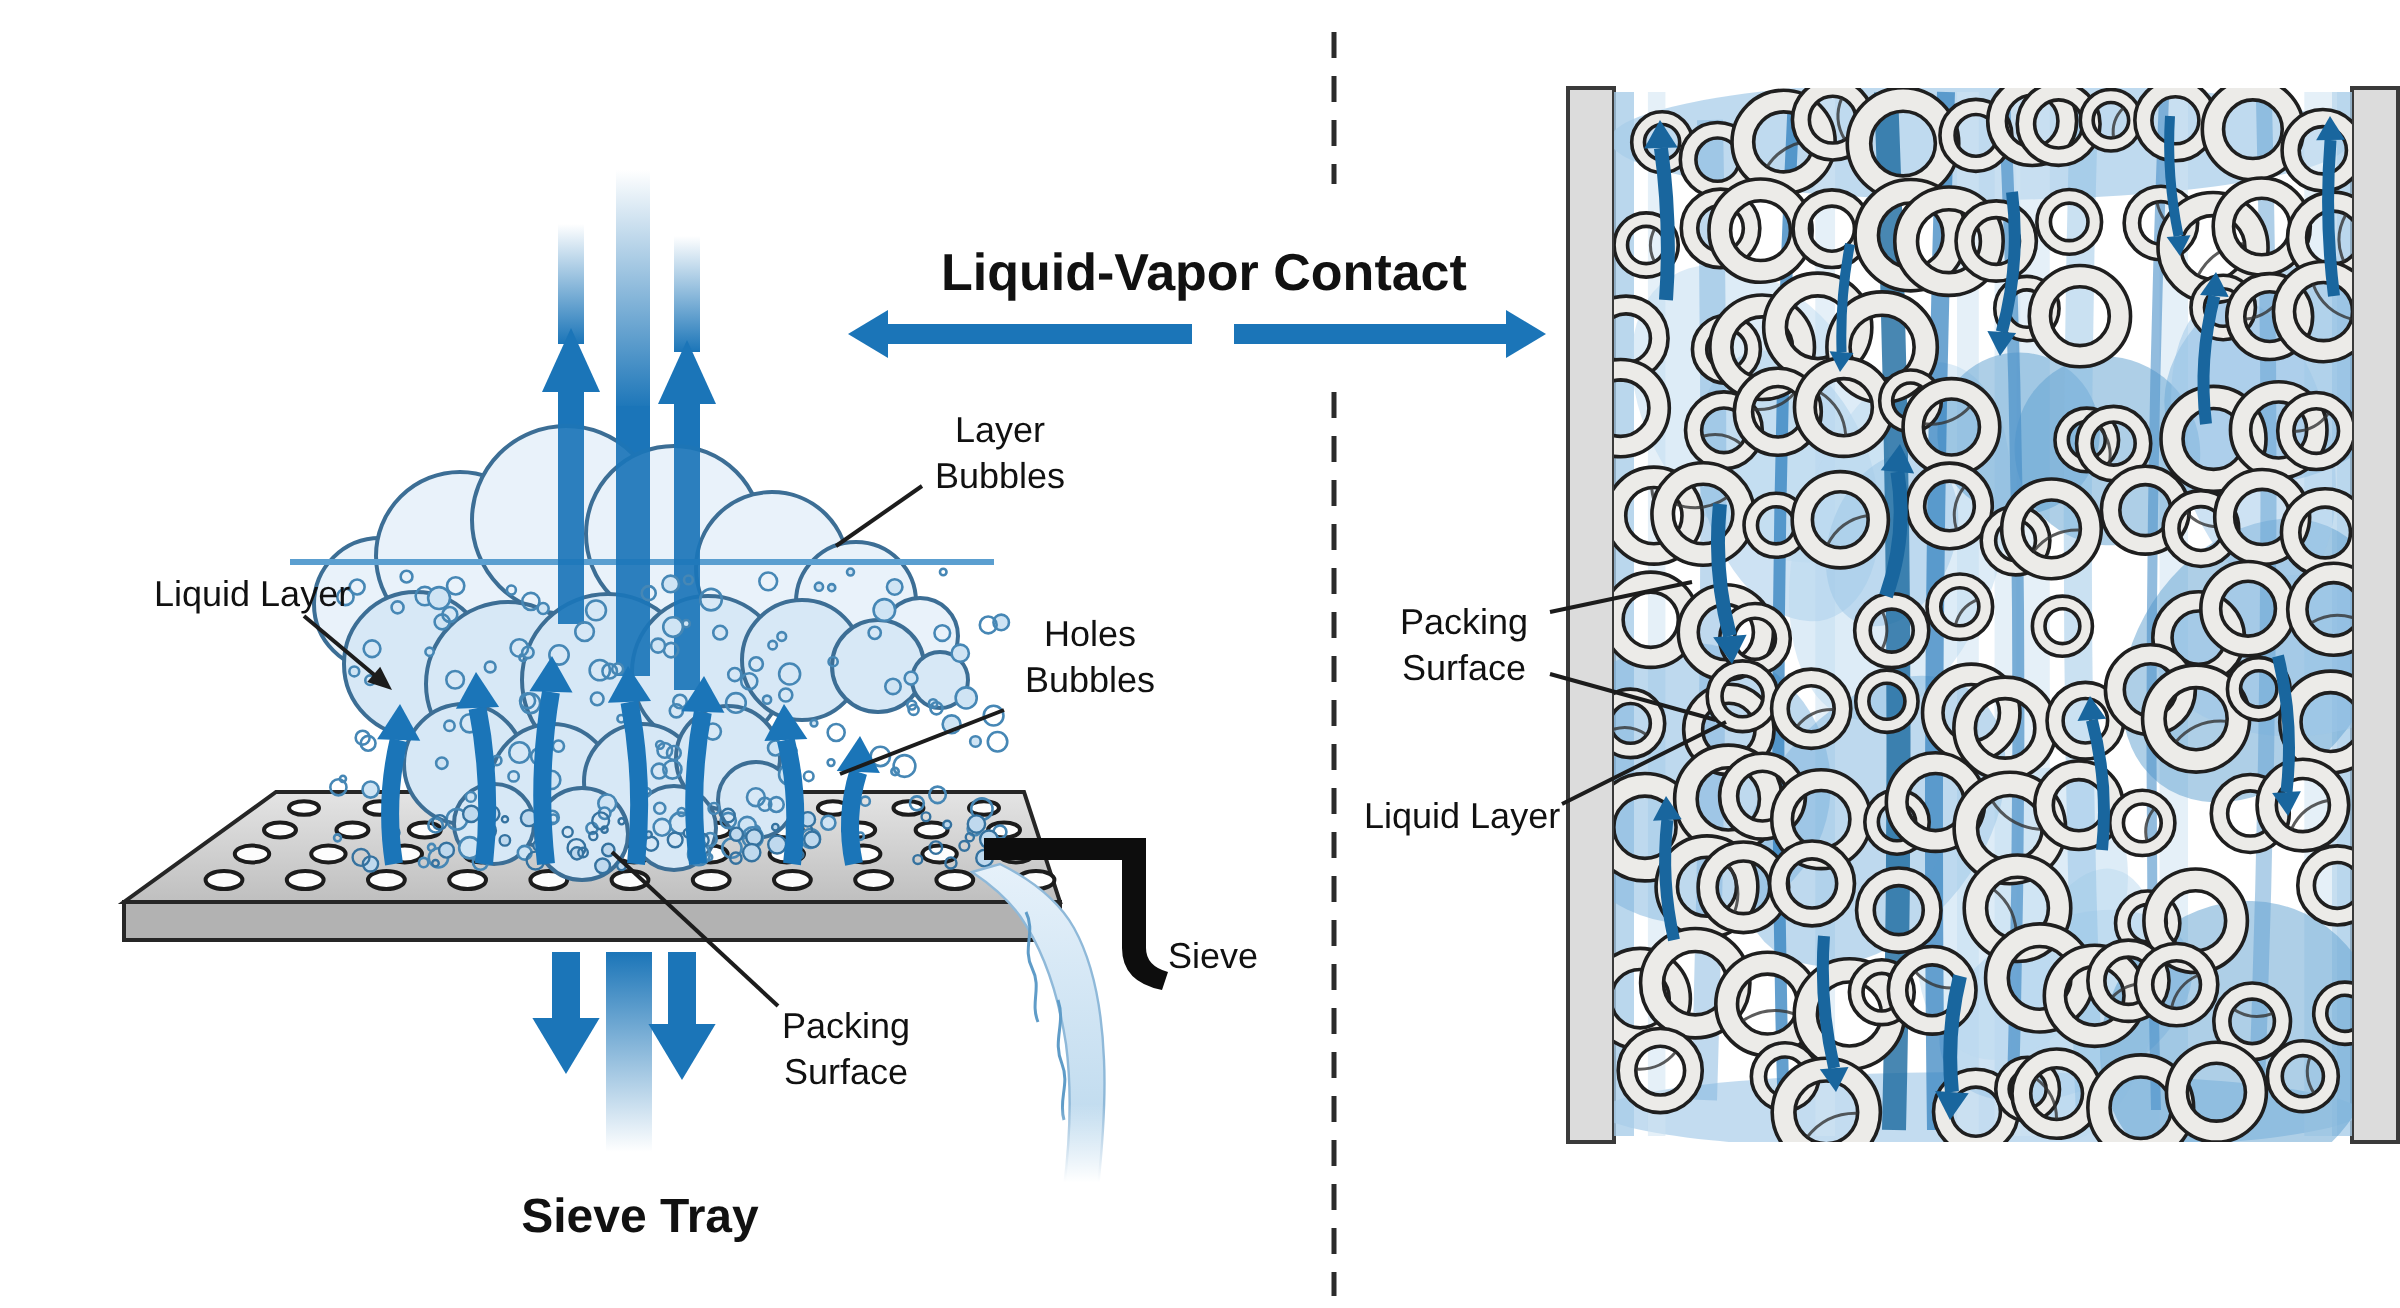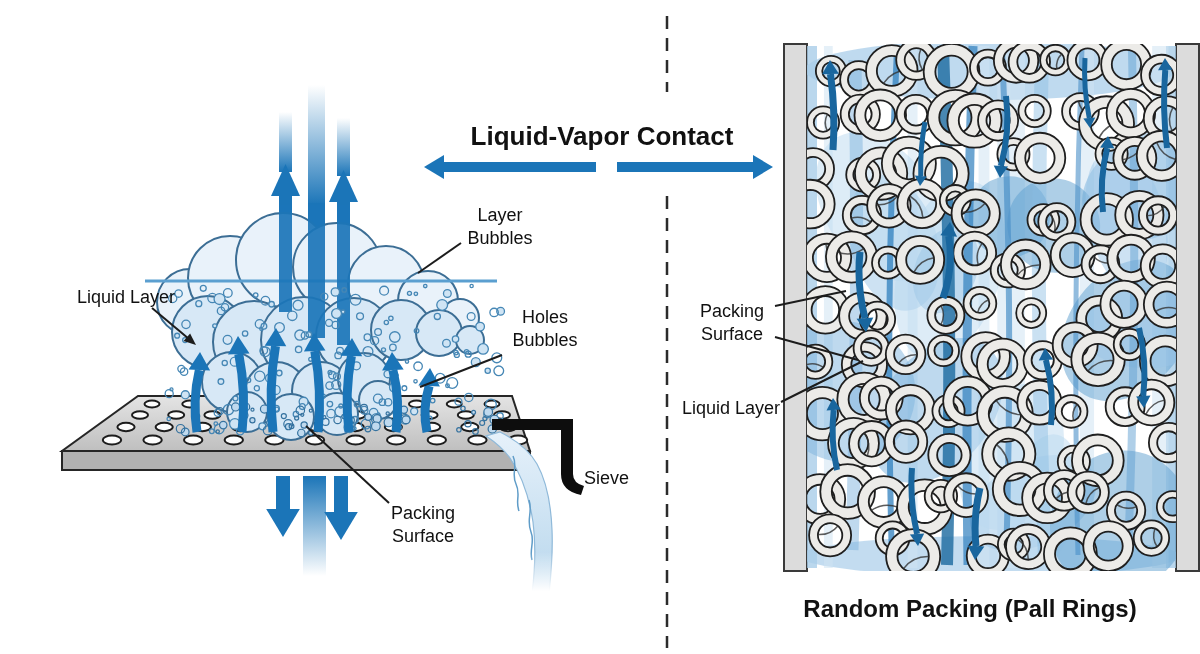--- a/index.html
+++ b/index.html
@@ -659,22 +659,22 @@
     <span class="ln">Bubbles</span>
   </div>
 
   <div class="lbl ctr" id="lbl-packing-left">
     <span class="ln">Packing</span>
     <span class="ln">Surface</span>
   </div>
 
   <div class="lbl" id="lbl-weir">Sieve</div>
 
+  <div class="caption" id="cap-left">Sieve Tray</div>
 
   <div class="lbl ctr" id="lbl-packing-right">
     <span class="ln">Packing</span>
     <span class="ln">Surface</span>
   </div>
 
   <div class="lbl nowrap" id="lbl-liquid-film">Liquid Layer</div>
 
-  <div class="caption" id="cap-right">Random Packing (Pall Rings)</div>
 </div>
 
 </body></html>

